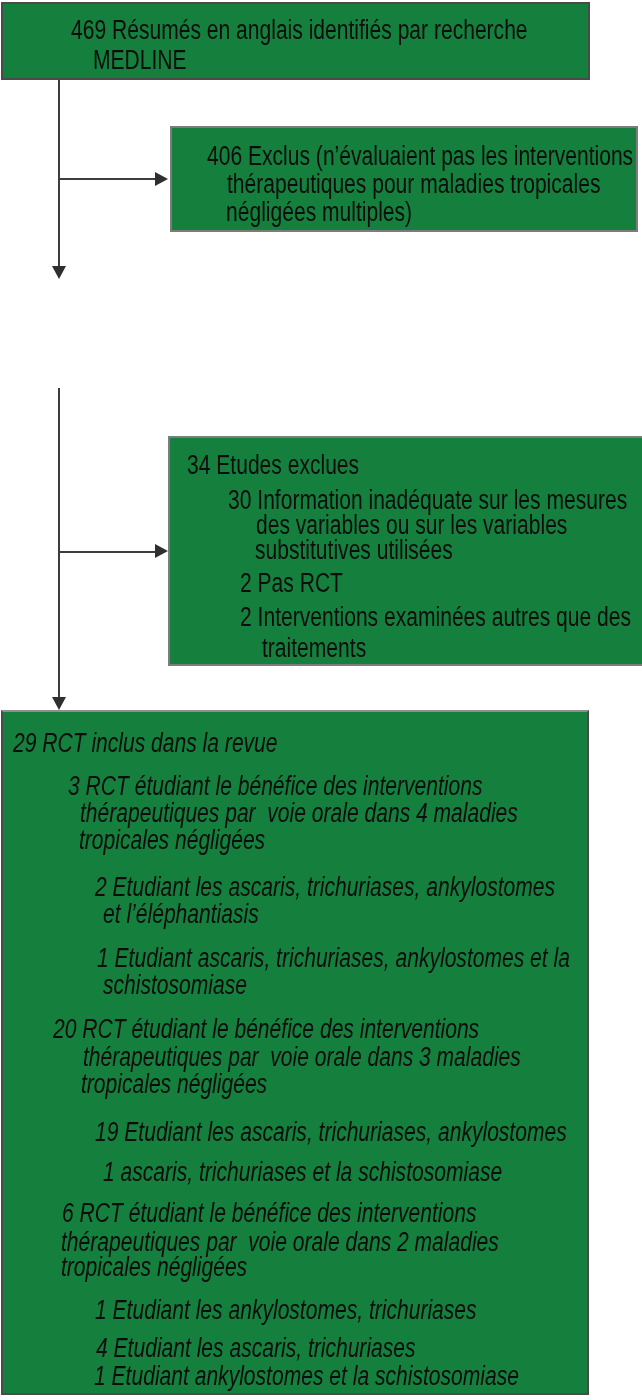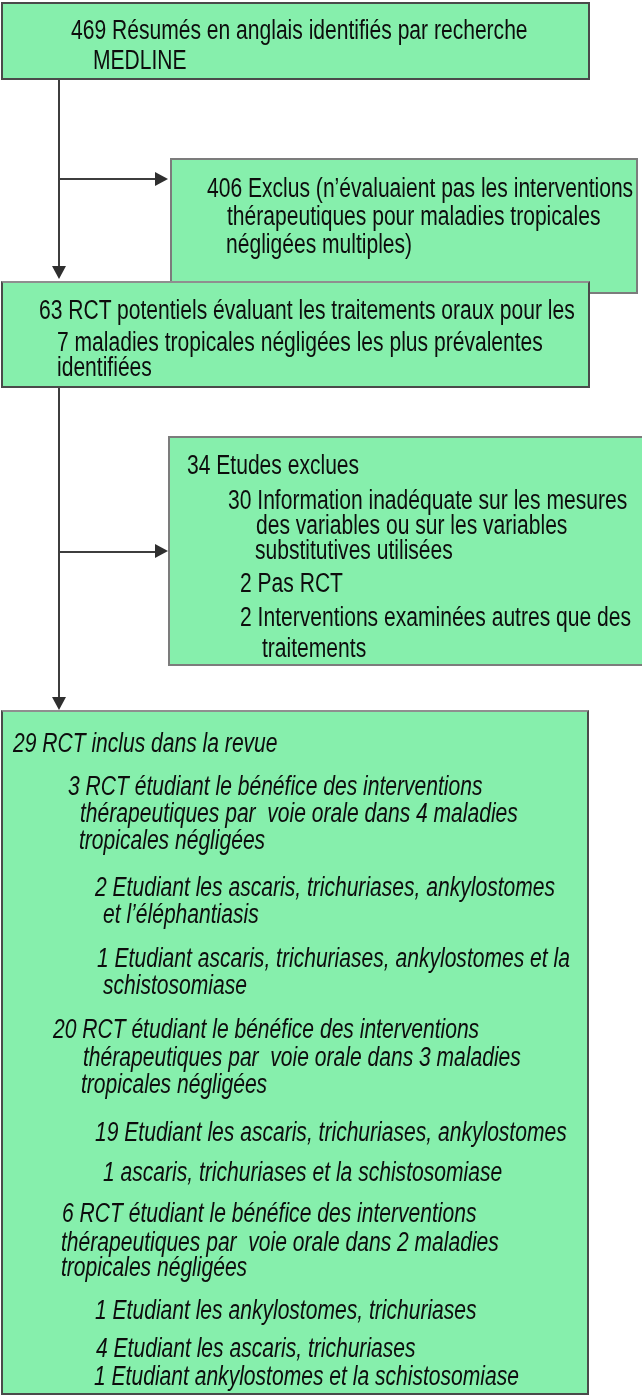--- a/index.html
+++ b/index.html
@@ -5,21 +5,21 @@
   html,body { margin:0; padding:0; background:#ffffff; }
   #page {
     position:relative;
     width:642px; height:1400px;
     background:#ffffff;
     font-family:"Liberation Sans", sans-serif;
     overflow:hidden;
   }
   .box {
     position:absolute;
-    background:#86efac;
+    background:#15803d;
     box-sizing:border-box;
   }
   .box.dark  { border:2px solid #4a4a4a; }
   .box.dark.top-lite { border-top-color:#8f8f8f; }
   .box.light { border:2px solid #7c7c7c; }
   .line {
     position:absolute;
     white-space:pre;
     font-size:27px;
     line-height:30px;
@@ -50,31 +50,26 @@
     <div class="line" style="left:68px; top:11px;">469 Résumés en anglais identifiés par recherche</div>
     <div class="line" style="left:90px; top:41px;">MEDLINE</div>
   </div>
 
   <div class="vline" style="left:58px; top:80px; width:2px; height:186px;"></div>
   <div class="head-down" style="left:52px; top:266px;"></div>
 
   <div class="hline" style="left:59px; top:178px; width:96px; height:2px;"></div>
   <div class="head-right" style="left:155px; top:172px;"></div>
 
-  <div class="box light" style="left:170px; top:126px; width:468px; height:136px;margin-top:32px;">
+  <div class="box light" style="left:170px; top:126px; width:468px; height:106px;">
     <div class="line" style="left:35px; top:13px;">406 Exclus (n’évaluaient pas les interventions</div>
     <div class="line" style="left:55px; top:41px;">thérapeutiques pour maladies tropicales</div>
     <div class="line" style="left:54px; top:69px;">négligées multiples)</div>
   </div>
 
-  <div class="box dark top-lite" style="left:1px; top:281px; width:589px; height:107px;">
-    <div class="line" style="left:36px; top:12px;">63 RCT potentiels évaluant les traitements oraux pour les</div>
-    <div class="line" style="left:54px; top:44px;">7 maladies tropicales négligées les plus prévalentes</div>
-    <div class="line" style="left:54px; top:69px;">identifiées</div>
-  </div>
 
   <div class="vline" style="left:58px; top:388px; width:2px; height:309px;"></div>
   <div class="head-down" style="left:52px; top:697px;"></div>
 
   <div class="hline" style="left:59px; top:551px; width:96px; height:2px;"></div>
   <div class="head-right" style="left:155px; top:544px;"></div>
 
   <div class="box light" style="left:168px; top:436px; width:507px; height:230px;">
     <div class="line" style="left:17px; top:12px;">34 Etudes exclues</div>
     <div class="line" style="left:58px; top:47px;">30 Information inadéquate sur les mesures</div>

